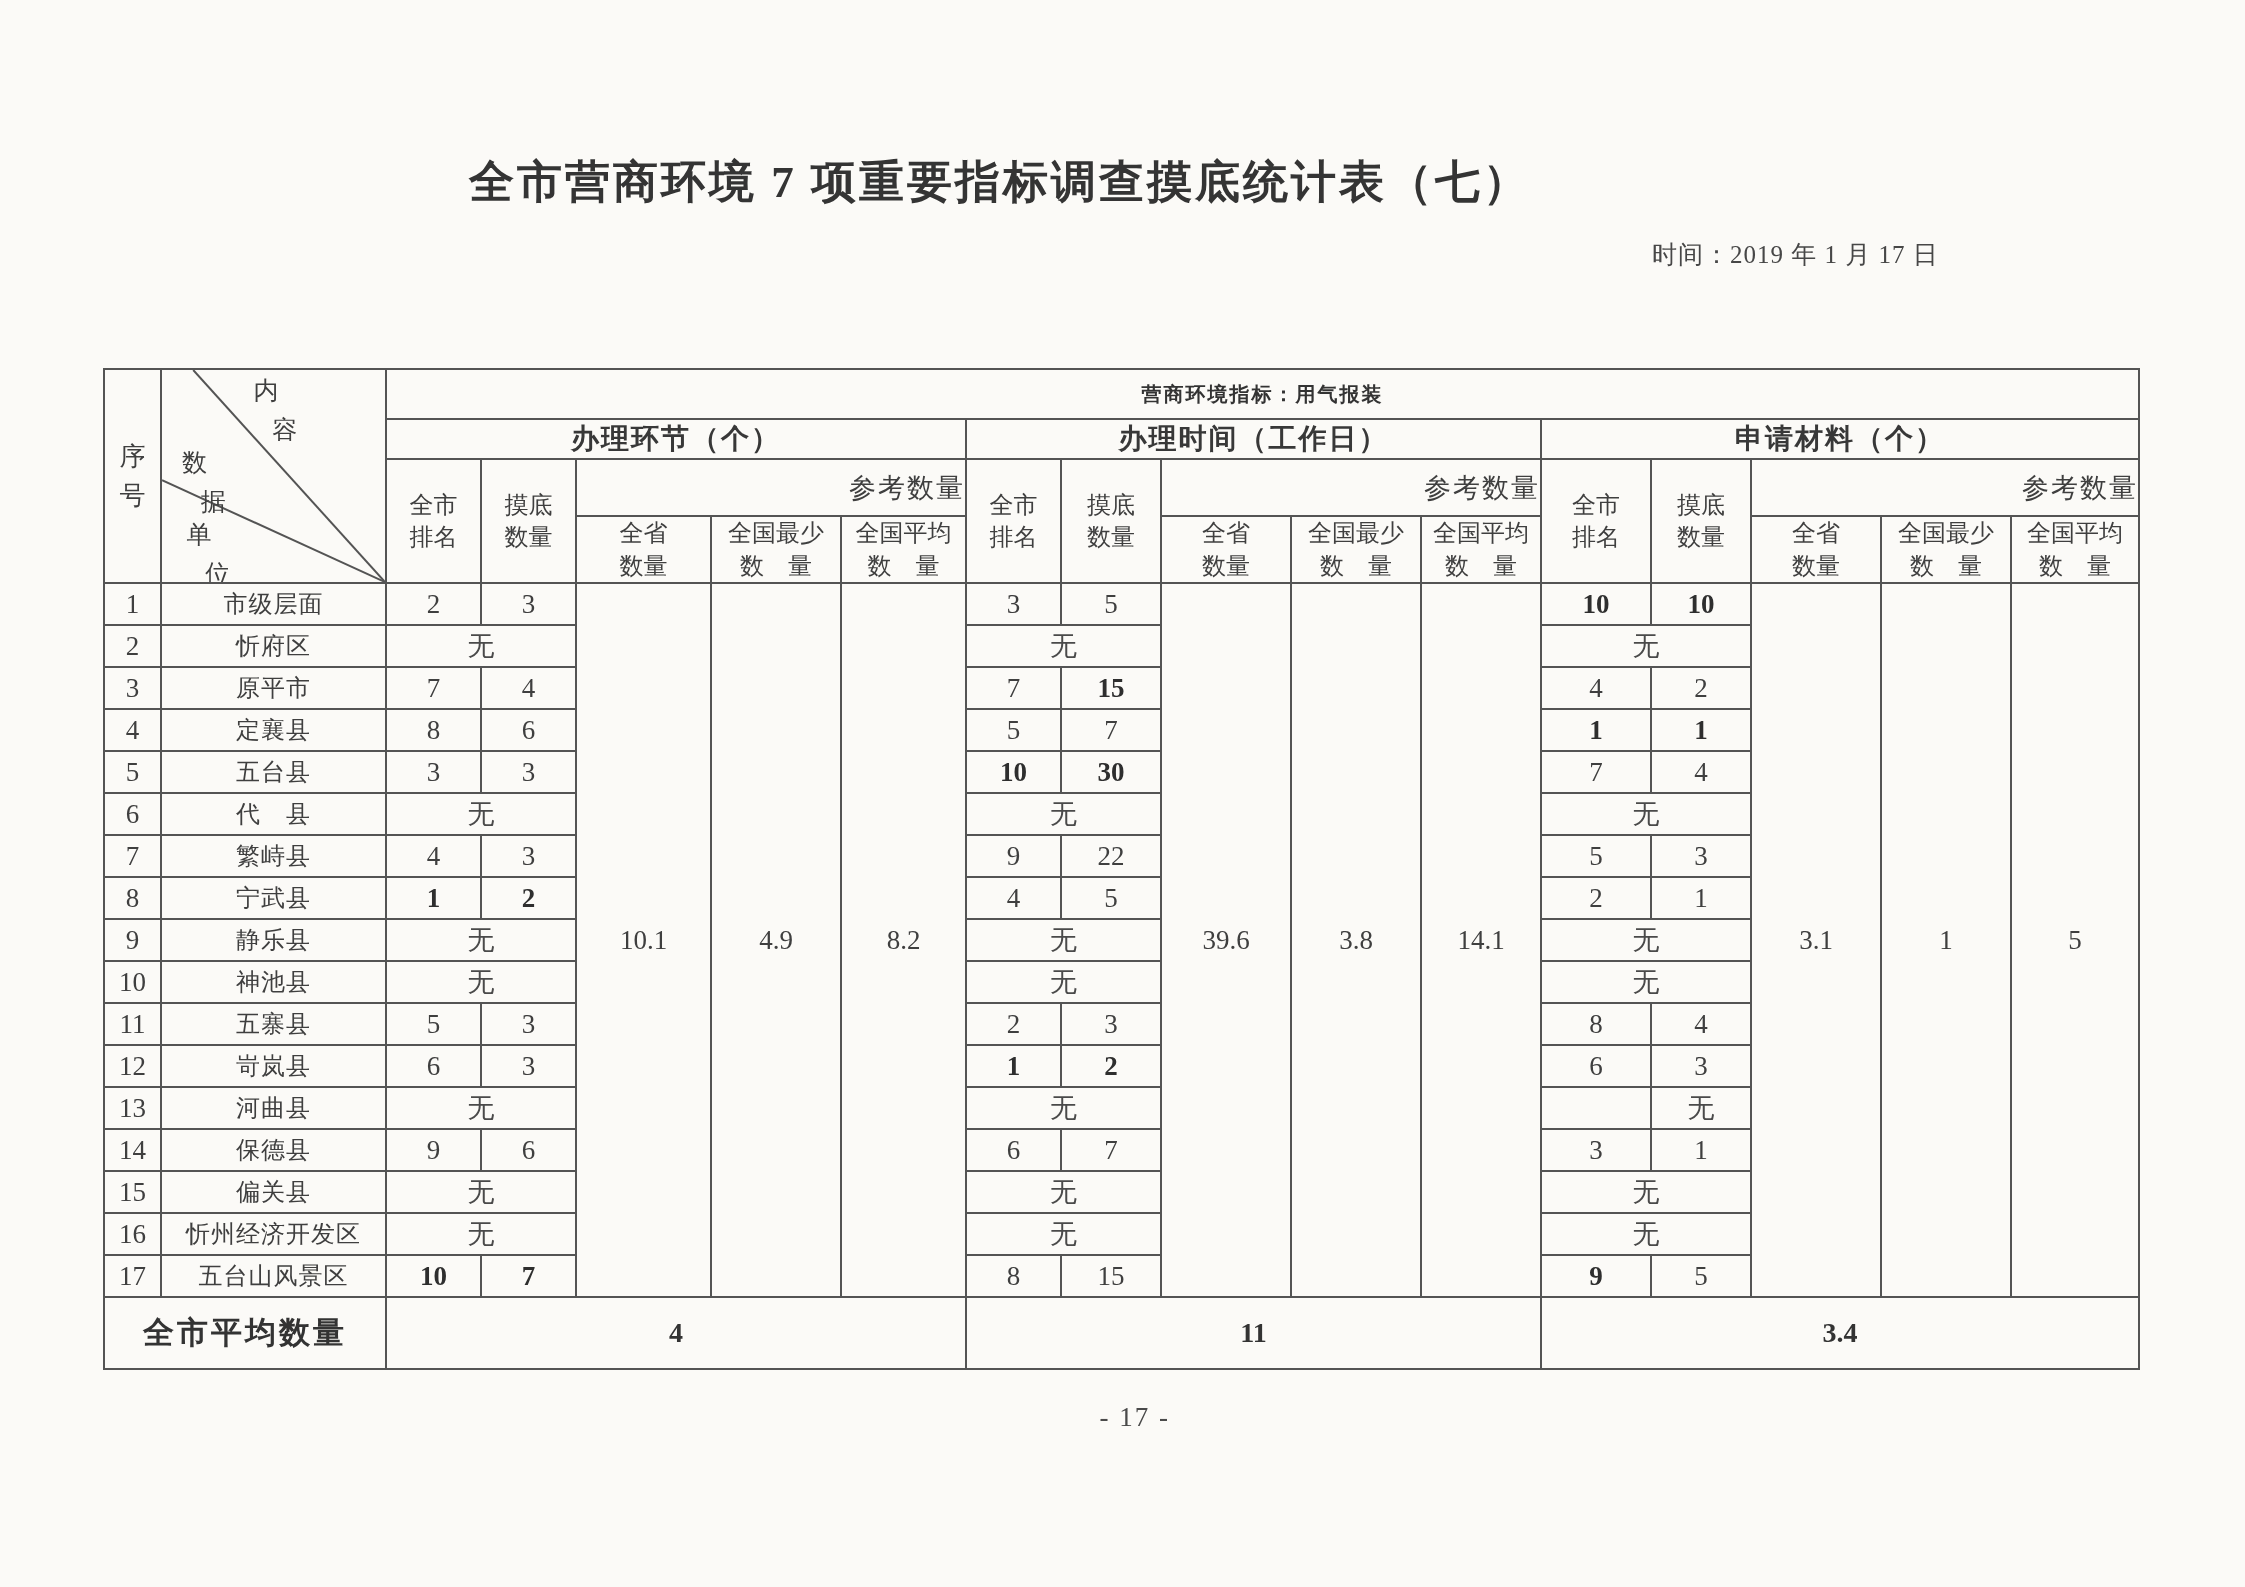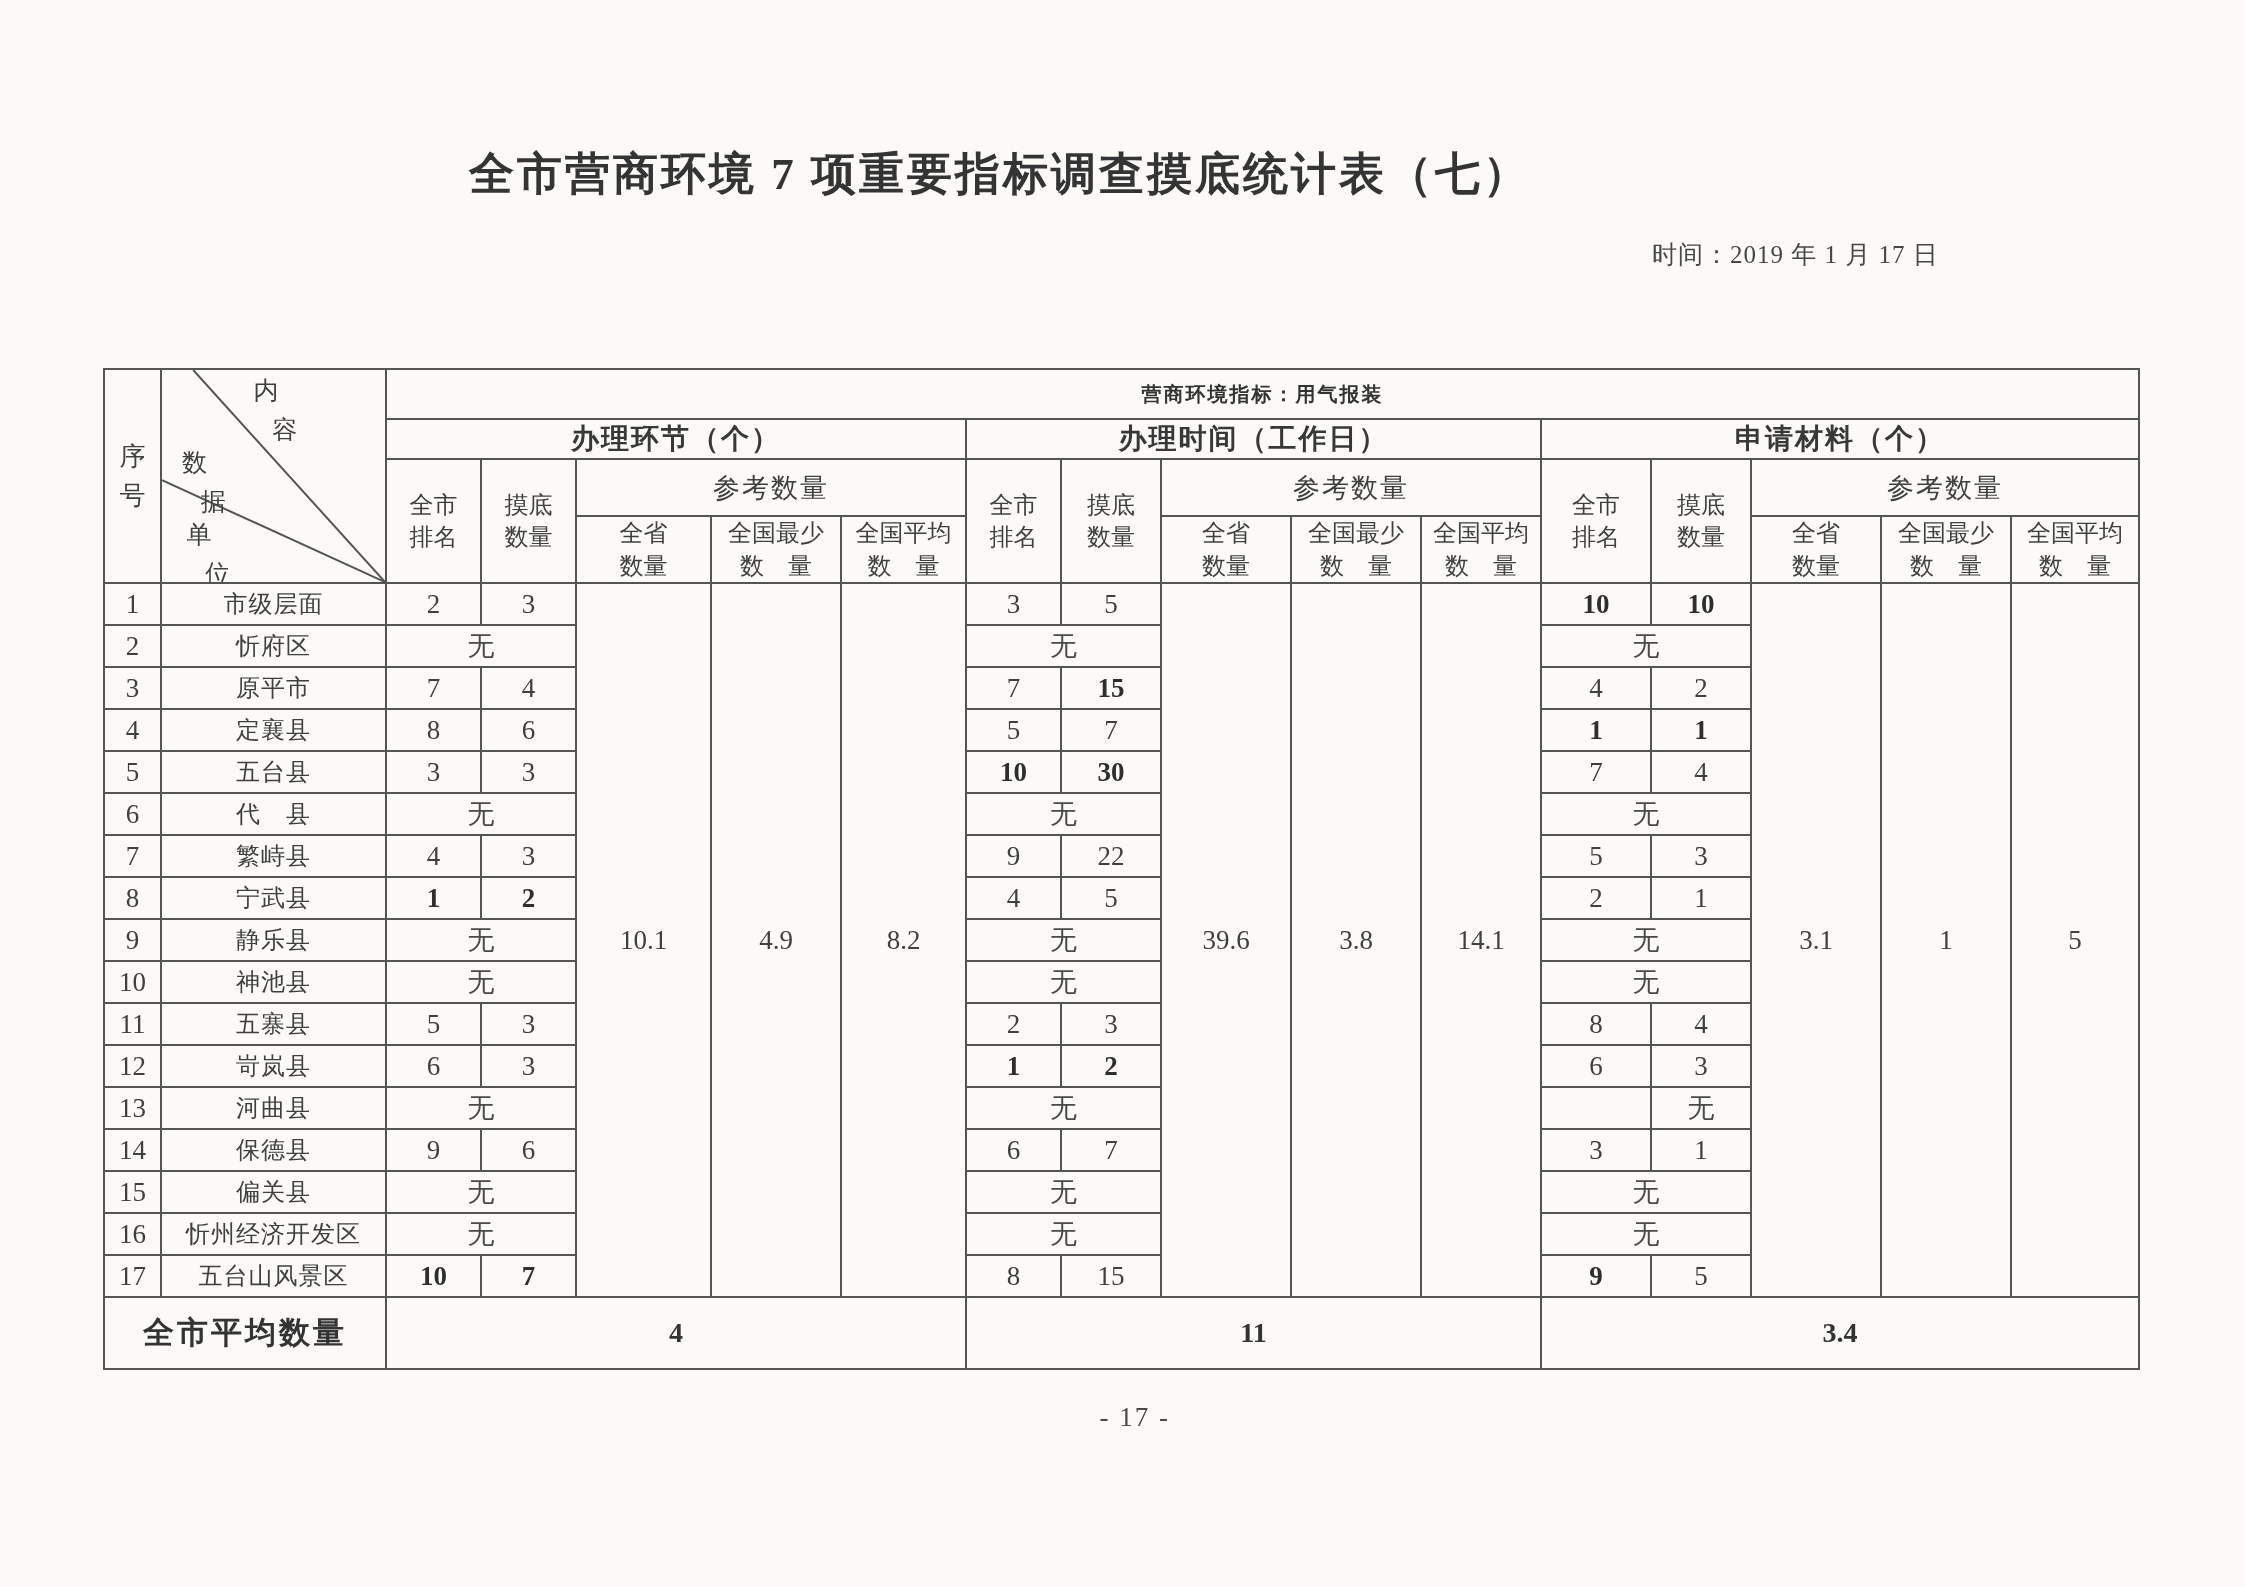--- a/index.html
+++ b/index.html
@@ -6,21 +6,21 @@
   body{
     width:2245px;height:1587px;
     background:#e9e9e6;
     font-family:"Liberation Serif","DejaVu Serif",serif;
   }
   .page{
     position:relative;width:2245px;height:1587px;
     background:#fbfaf7;overflow:hidden;color:#3d3d3d;
   }
   .doc-title{
-    position:absolute;top:144px;left:320px;width:1360px;
+    position:absolute;top:152px;left:320px;width:1360px;
     text-align:center;font-size:45px;font-weight:bold;color:#343434;
     letter-spacing:3px;white-space:nowrap;
   }
   .date-line{
     position:absolute;top:238px;left:1652px;
     font-size:25px;color:#474747;letter-spacing:1px;white-space:nowrap;
   }
   table.main{
     position:absolute;top:368px;left:103px;
     width:2035px;border-collapse:collapse;table-layout:fixed;
@@ -31,21 +31,21 @@
     padding:0;color:#3f3f3f;overflow:hidden;
   }
   tr.hr-a{height:50px;}
   tr.hr-b{height:36px;}
   tr.hr-c{height:48px;padding-left:43px;}
   tr.hr-d{height:66px;}
   tr.dr{height:42px;}
   tr.ar{height:72px;}
   .hA{font-size:20px;font-weight:bold;letter-spacing:2px;color:#333;}
   .hB{font-size:28px;font-weight:600;letter-spacing:2px;color:#383838;}
-  .hC{font-size:27px;font-weight:500;letter-spacing:2px;}
+  .hC{font-size:27px;font-weight:500;letter-spacing:2px;text-align:right;}
   .hD{font-size:24px;line-height:1.35;}
   .pre{white-space:pre;}
   .pre-line{white-space:pre-line;}
   .seq-h{font-size:26px;line-height:1.5;}
   .num{font-size:27px;}
   .unit{font-size:24px;letter-spacing:1px;}
   .none{font-size:27px;color:#4a4a4a;}
   .ref{font-size:27px;}
   .b{font-weight:bold;color:#2e2e2e;}
   .avg-label{font-size:31px;font-weight:bold;letter-spacing:3px;color:#333;}

